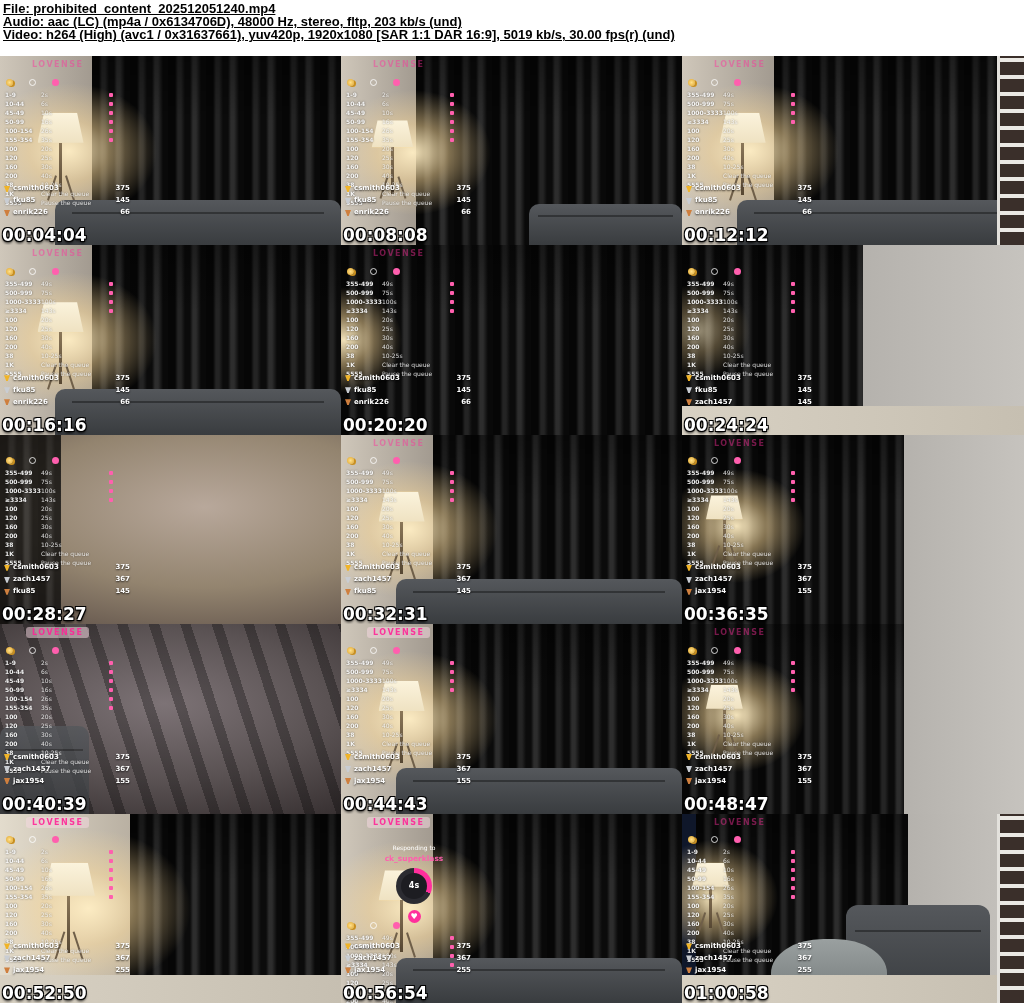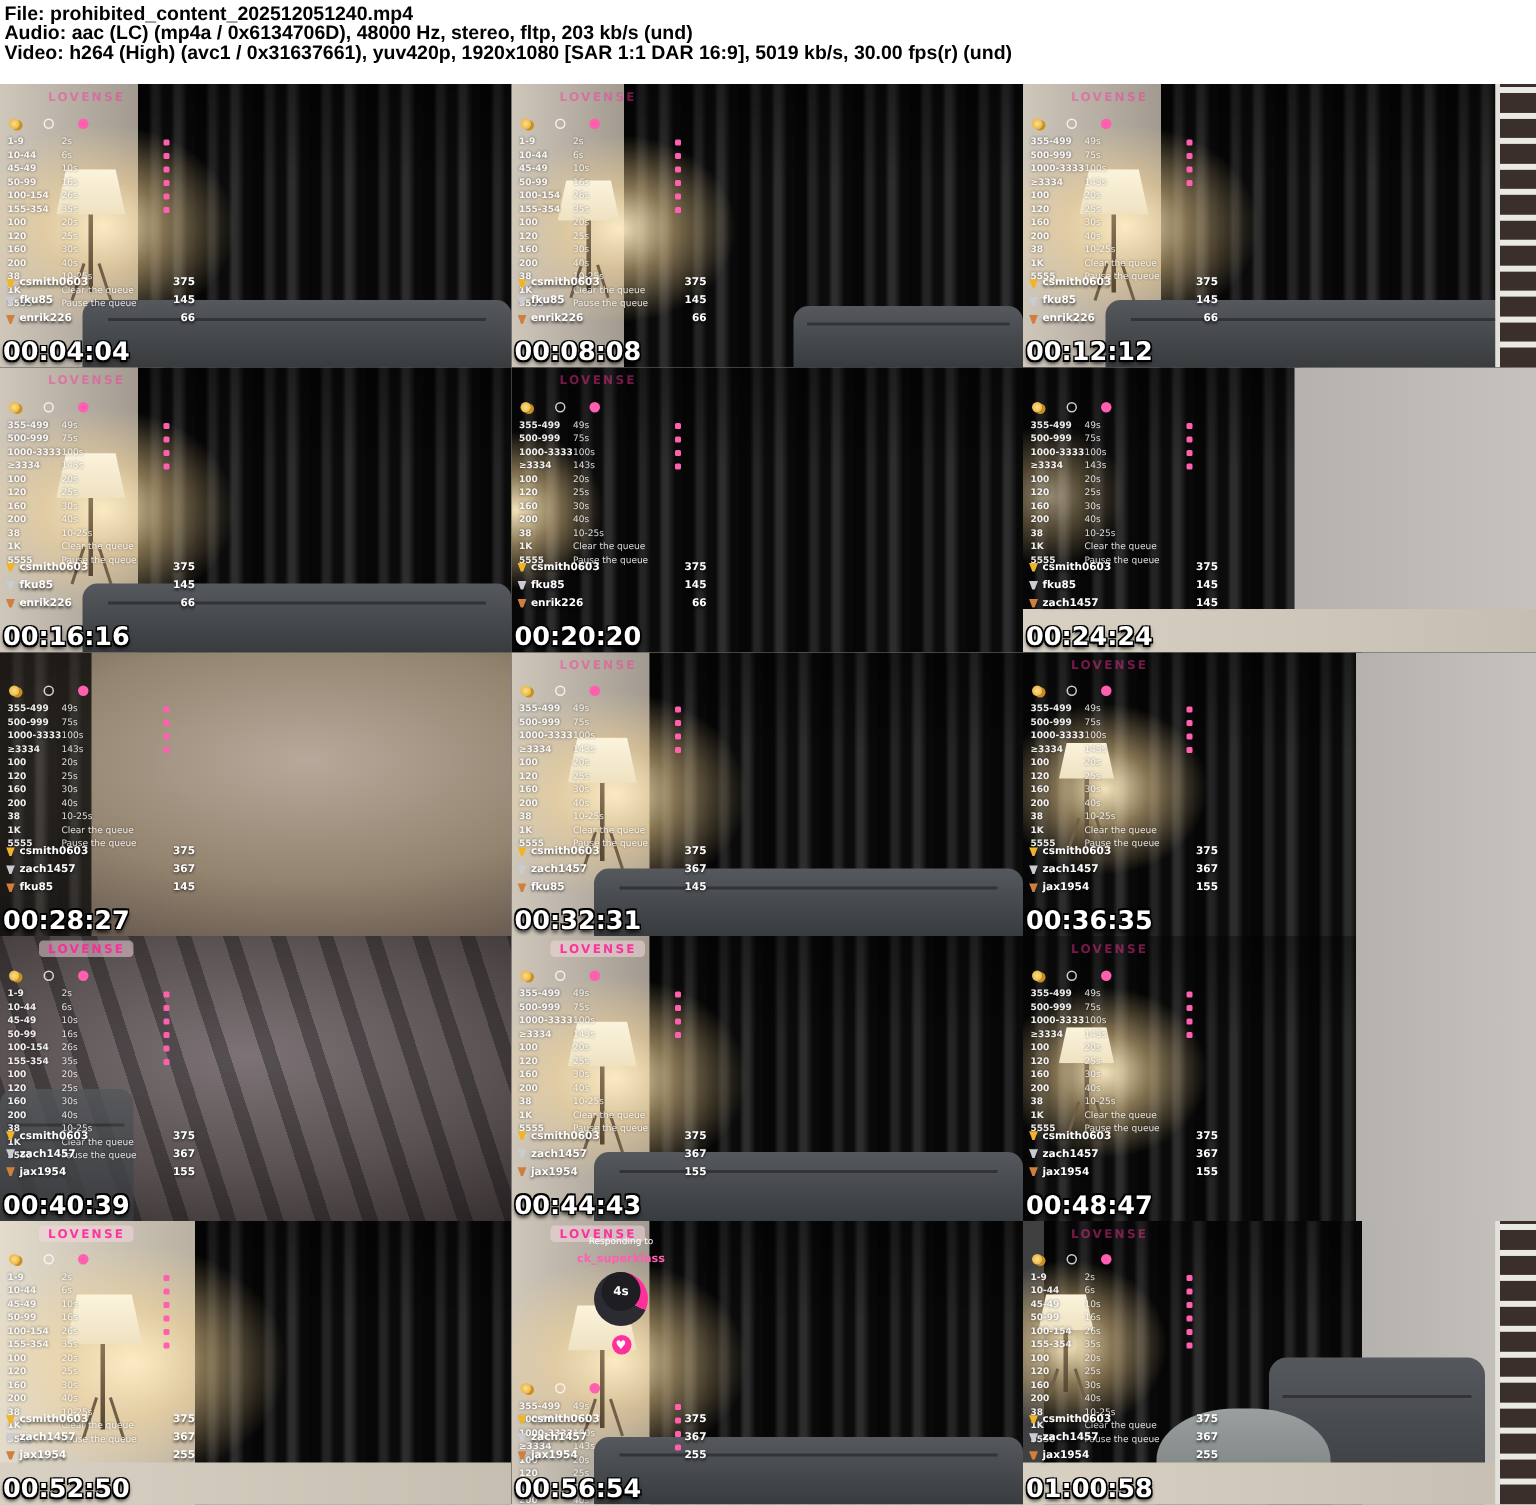--- a/index.html
+++ b/index.html
@@ -1,22 +1,22 @@
 <!DOCTYPE html>
 <html><head>
 <meta charset="utf-8">
 <style>
   html,body{margin:0;padding:0;background:#fff;width:1024px;height:1003px;overflow:hidden;}
   .sheet{width:1024px;height:1003px;background:#fff;}
   .hdr{height:56px;box-sizing:border-box;padding:2px 0 0 3px;
-       font:bold 13px/13.2px "Liberation Sans",sans-serif;color:#000;background:#fff;}
+       font:bold 13px/13.2px "Liberation Sans",sans-serif;color:#000;background:#fff;text-decoration:underline;}
   .hdr div{white-space:nowrap;}
   .grid{width:1024px;height:947px;display:grid;
         grid-template-columns:341px 341px 342px;grid-template-rows:repeat(5,1fr);}
-  .tile{position:relative;overflow:hidden;background:#404040;font-family:"DejaVu Sans",sans-serif;}
+  .tile{position:relative;overflow:hidden;background:#0f172a;font-family:"DejaVu Sans",sans-serif;}
   .curtains{position:absolute;top:0;bottom:0;
     background:
       linear-gradient(180deg,rgba(0,0,0,.35),rgba(0,0,0,0) 35%),
       repeating-linear-gradient(90deg,#060606 0 7px,#242424 10px 13px,#0b0b0b 17px 22px,#2d2d2d 25px 28px,#090909 33px 38px);}
   .wallL{position:absolute;top:0;bottom:0;left:0;background:linear-gradient(90deg,#cfc7ba,#9a9288);}
   .wallR{position:absolute;top:0;bottom:0;right:0;background:linear-gradient(90deg,#b5b2ad,#c6c3be);}
   .glow{position:absolute;border-radius:50%;
     background:radial-gradient(closest-side,rgba(255,238,196,.95),rgba(255,221,155,.5) 45%,rgba(255,210,140,0) 100%);}
   .shade{position:absolute;background:linear-gradient(#fbf3dc,#efe2c2);
     clip-path:polygon(14% 0,86% 0,100% 100%,0 100%);
@@ -51,26 +51,26 @@
   .mrow{display:flex;align-items:center;padding:1px 1px;height:7px;}
   .mamt{width:36px;font-weight:bold;}
   .mdur{flex:1;opacity:.9;}
   .pk{width:4px;height:4px;background:#ff5fae;border-radius:1px;margin-right:2px;}
   .sup{position:absolute;left:4px;width:126px;color:#fff;
        font:7px/1 "DejaVu Sans",sans-serif;text-shadow:0 1px 2px rgba(0,0,0,.8);}
   .srow{display:flex;align-items:center;margin-bottom:5px;}
   .cup{width:6px;height:6px;margin-right:3px;clip-path:polygon(0 0,100% 0,78% 55%,62% 100%,38% 100%,22% 55%);}
   .sname{flex:1;font-weight:bold;}
   .sval{font-weight:bold;}
-  .resp{position:absolute;left:18px;top:10px;width:110px;text-align:center;color:#fff;
+  .resp{position:absolute;left:18px;top:30px;width:110px;text-align:center;color:#fff;
         font:6px "DejaVu Sans",sans-serif;}
   .ruser{color:#ff5fae;font-weight:bold;font-size:7.5px;margin-top:3px;}
   .gauge{width:36px;height:36px;border-radius:50%;margin:5px auto 0;
          background:conic-gradient(#ff2f9c 0 115deg,#2b2b31 115deg 360deg);
-         display:flex;justify-content:center;}
+         display:flex;align-items:center;justify-content:center;}
   .gauge>div{width:26px;height:26px;border-radius:50%;background:#1d1d22;color:#fff;
          font:bold 8px/26px "DejaVu Sans",sans-serif;text-align:center;}
   .heartbtn{width:13px;height:13px;border-radius:50%;background:#ff2f9c;margin:6px auto 0;
          color:#fff;font:8px/13px "DejaVu Sans",sans-serif;text-align:center;}
   .ts{position:absolute;left:2px;bottom:0;color:#fff;
       font:bold 17px/19px "DejaVu Sans",sans-serif;letter-spacing:0;
       text-shadow:-1px -1px 0 #000,1px -1px 0 #000,-1px 1px 0 #000,1px 1px 0 #000,0 2px 3px #000;}
 </style>
 </head>
 <body>

